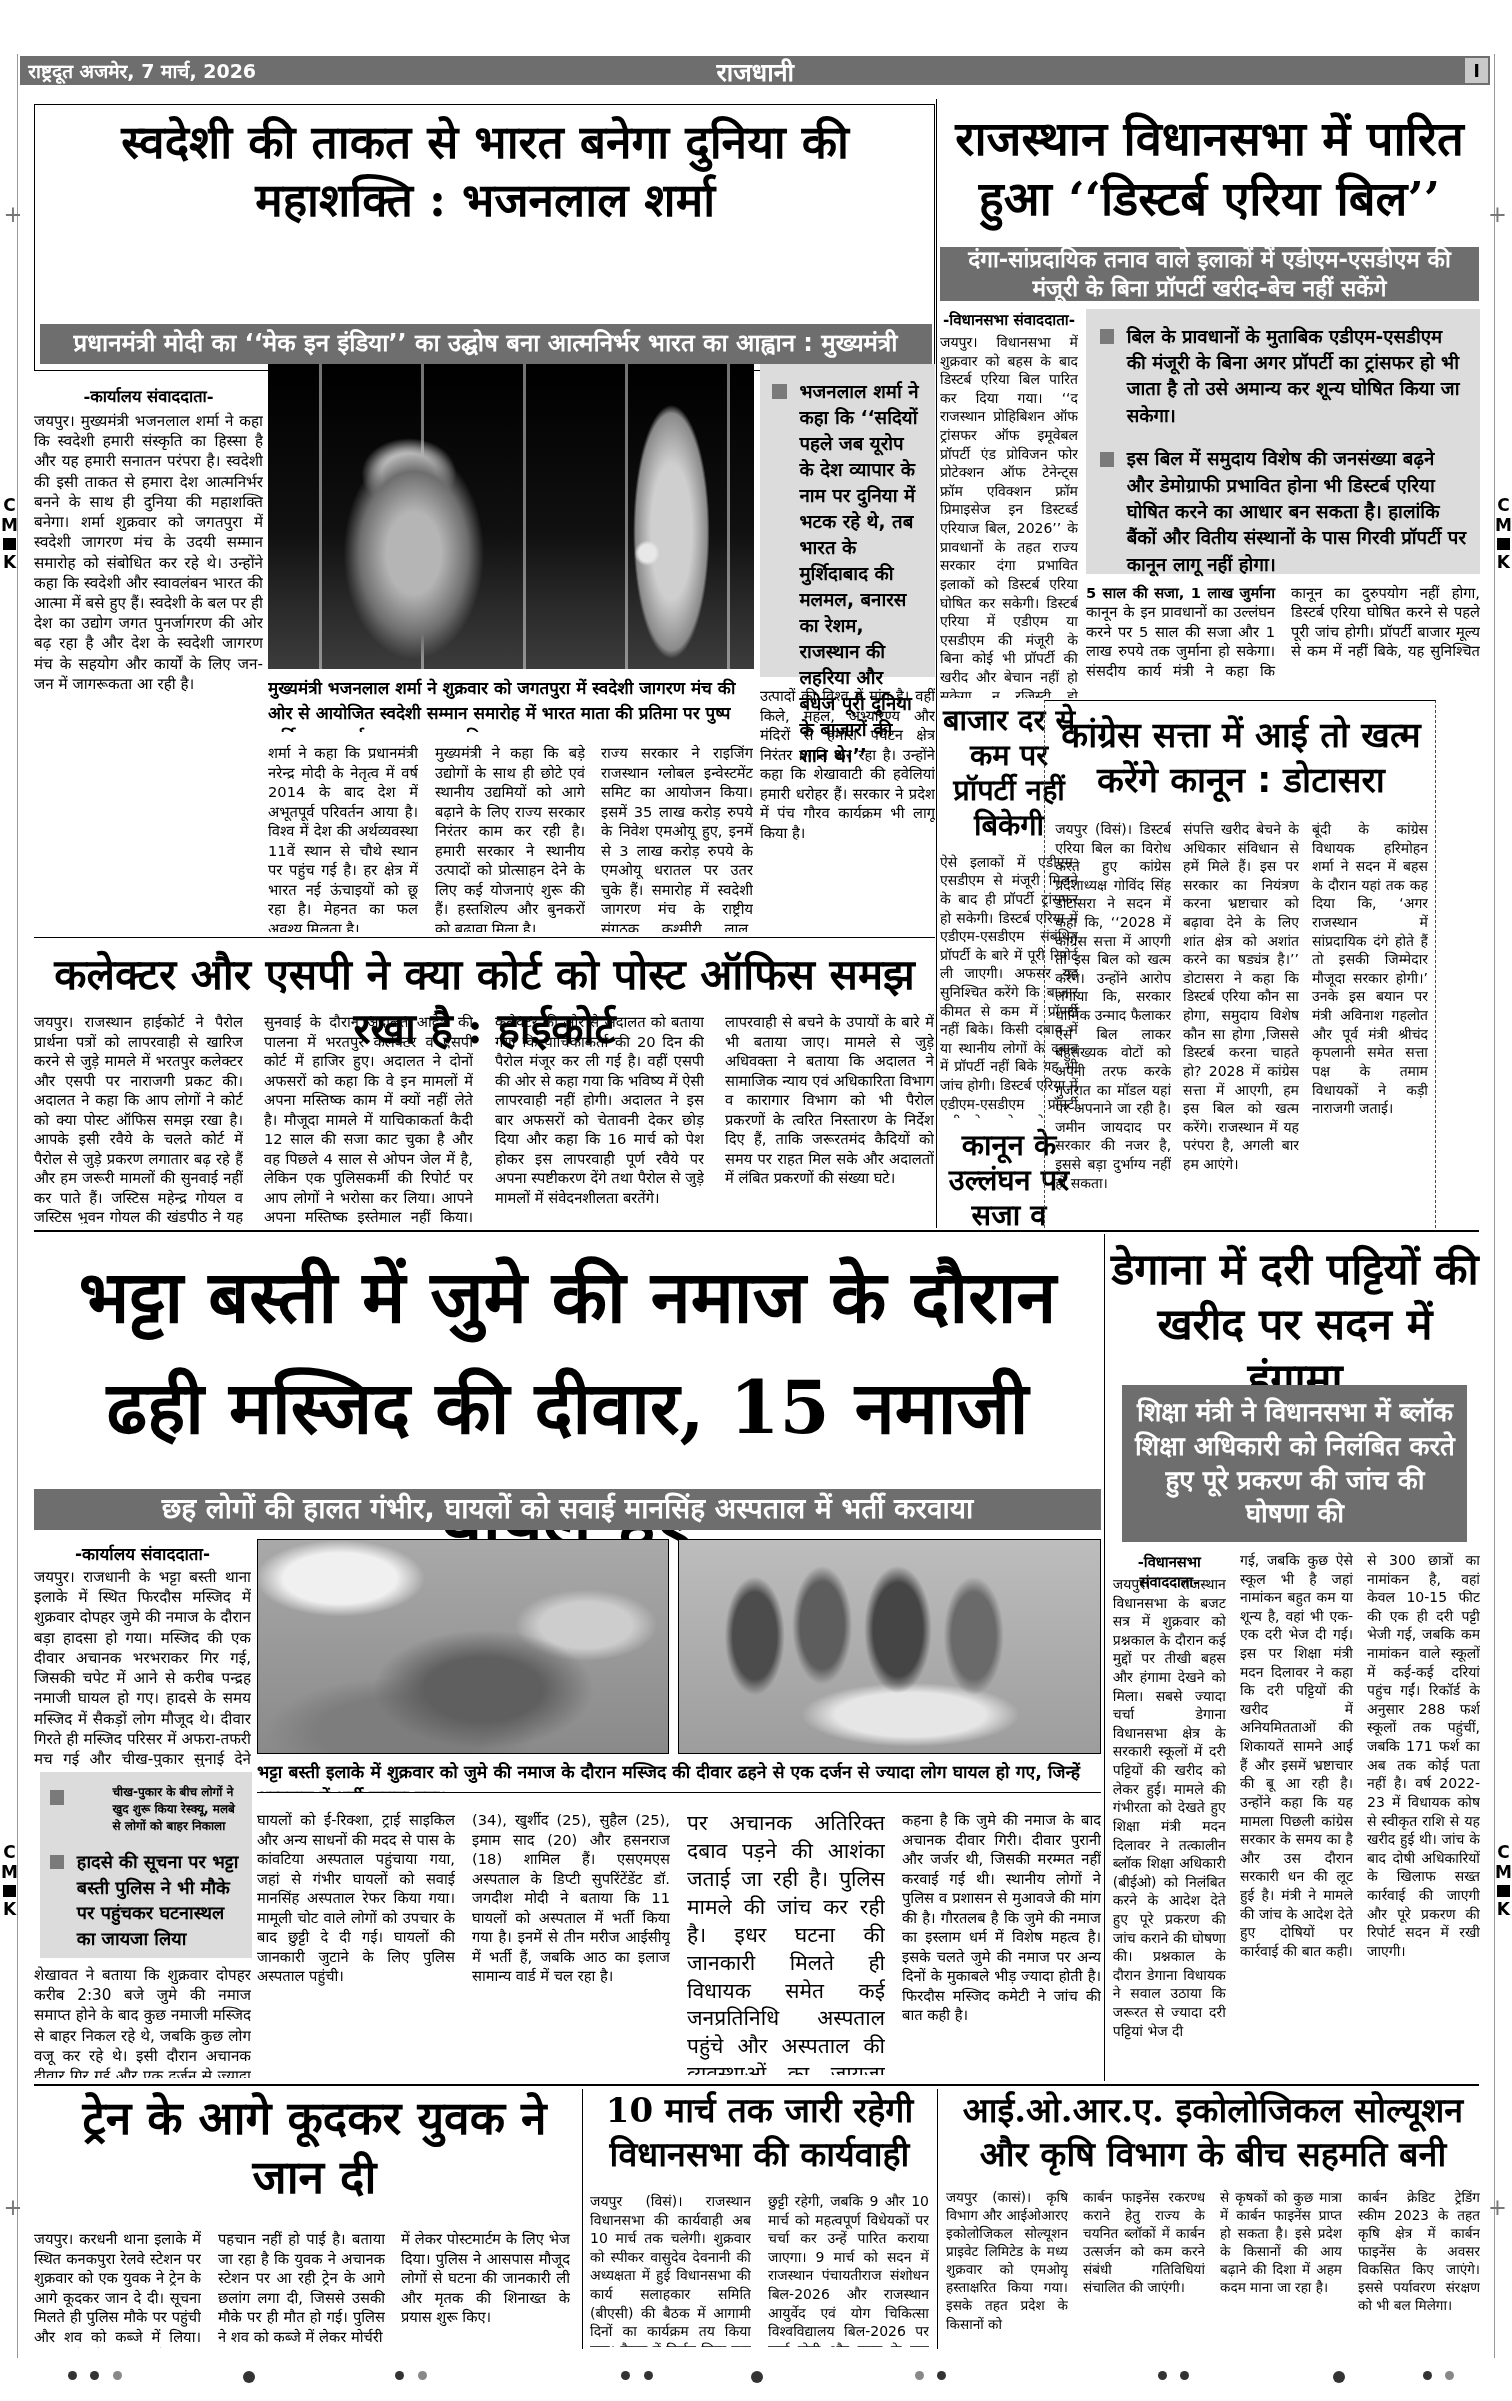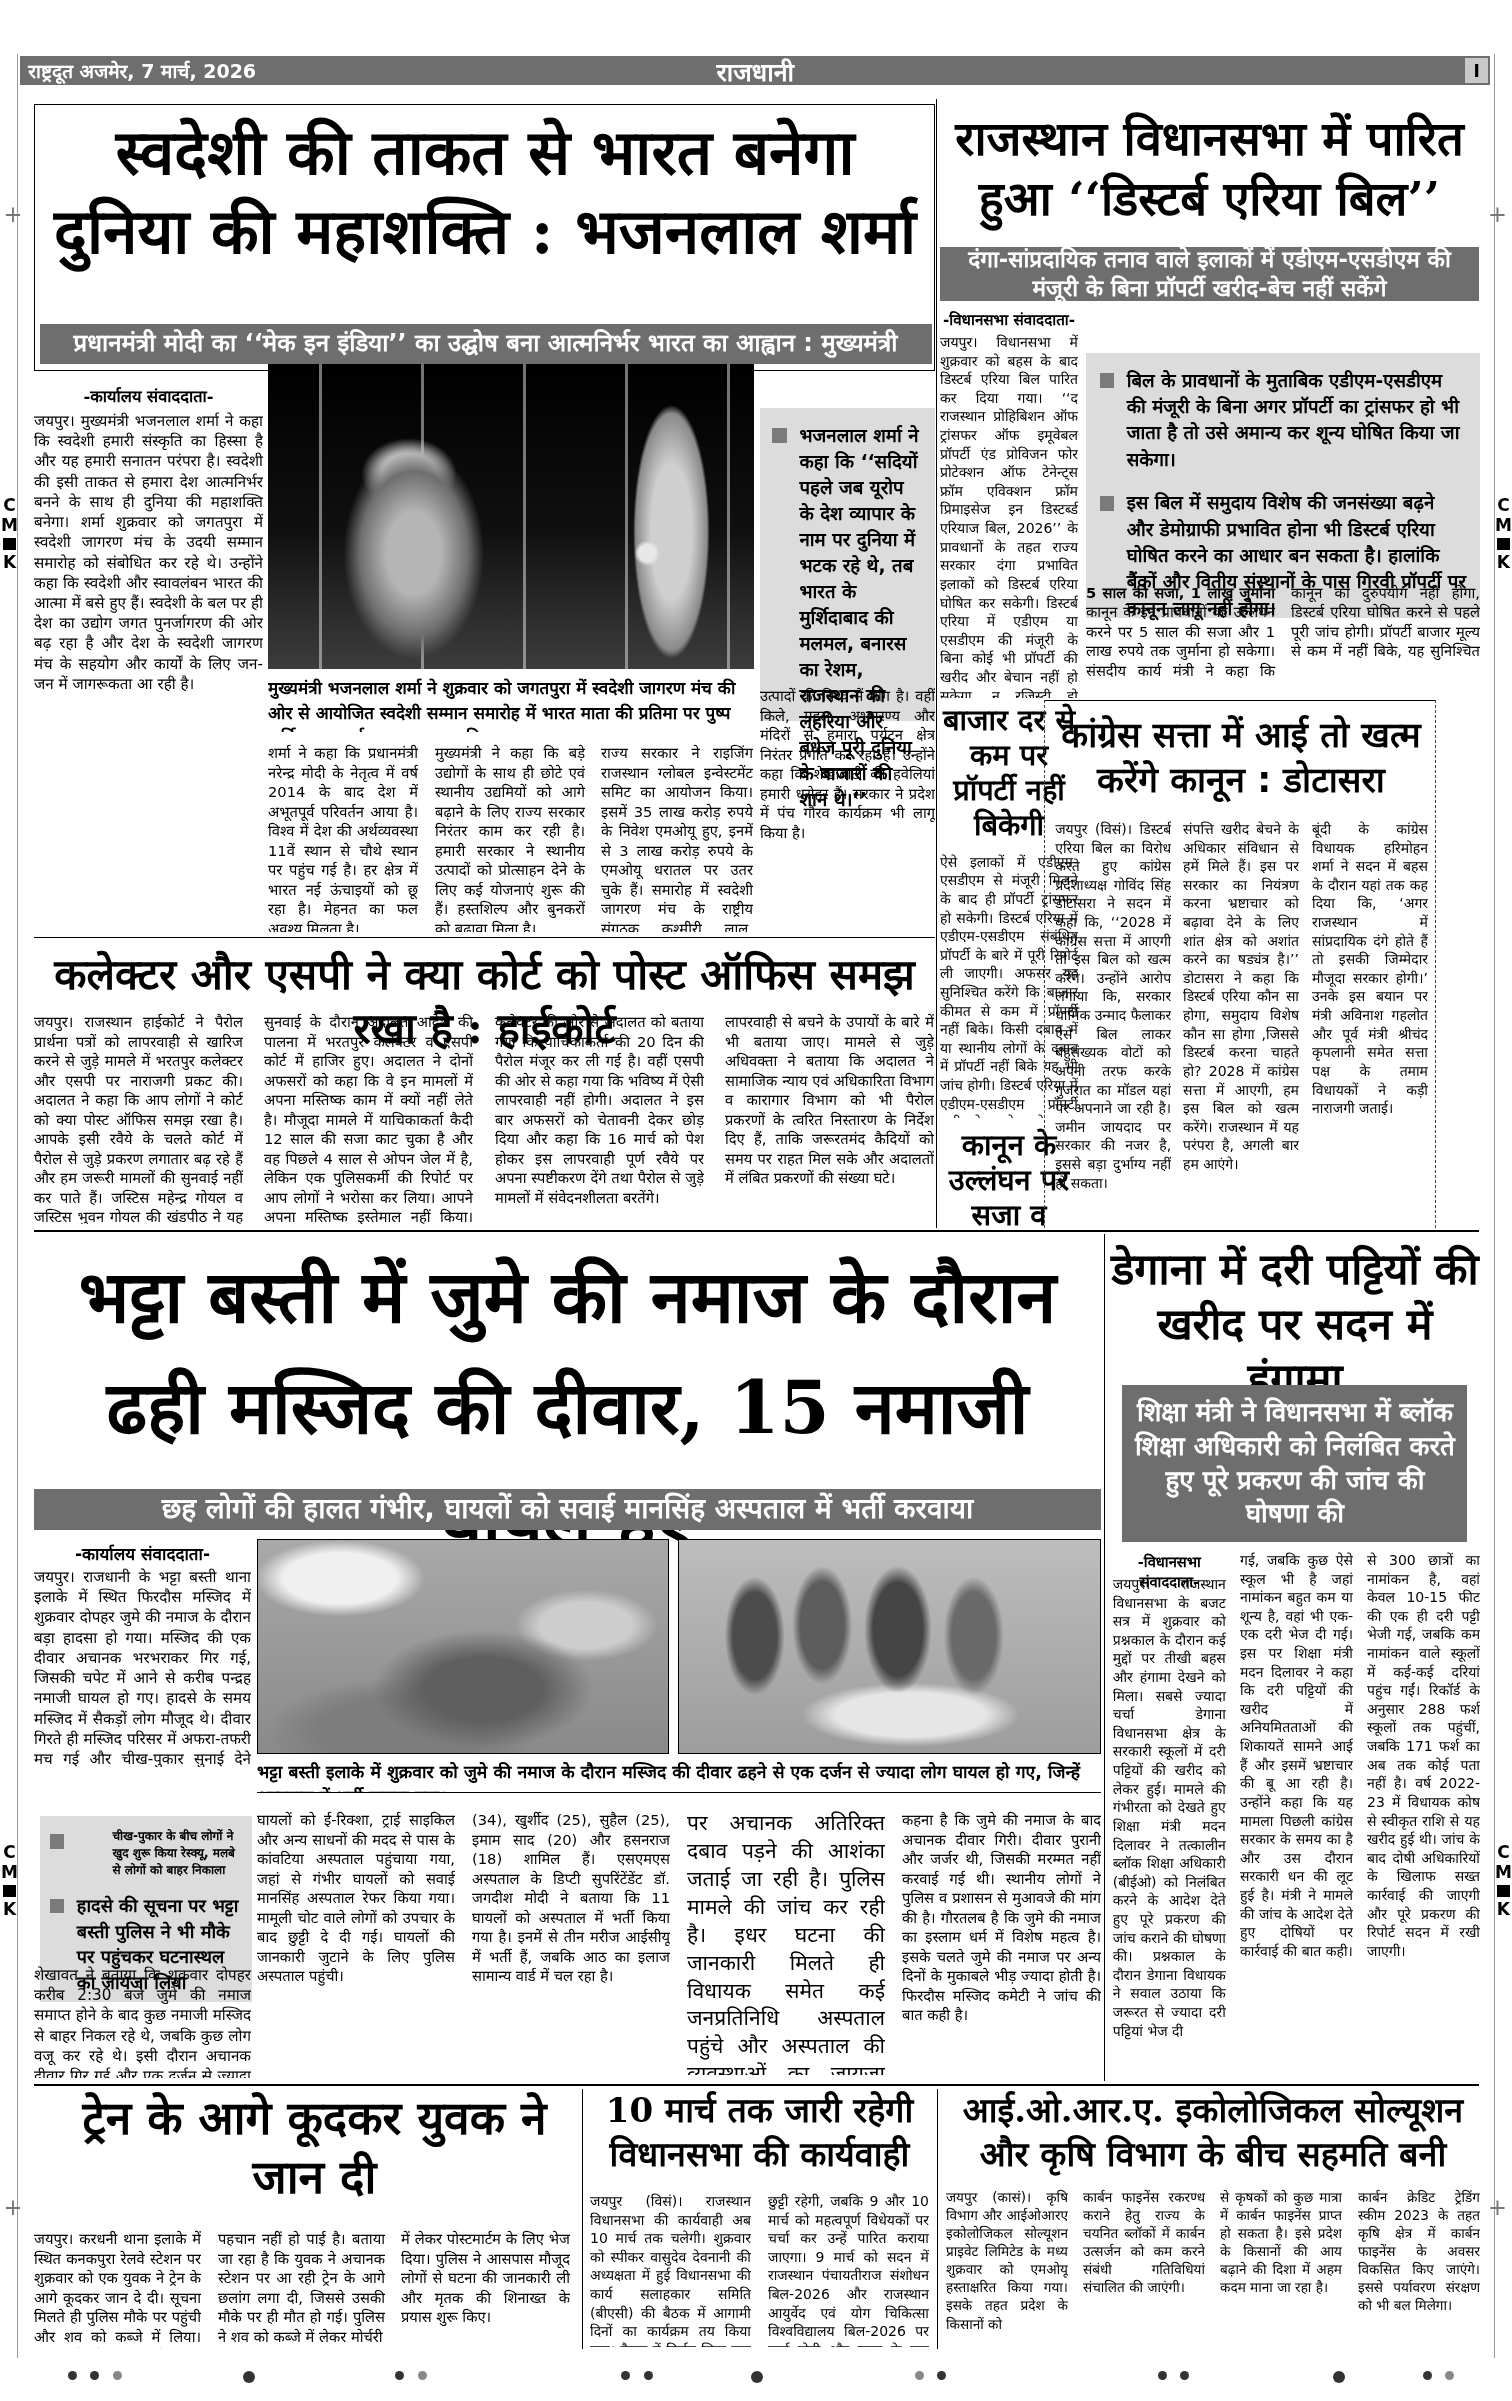--- a/index.html
+++ b/index.html
@@ -5,21 +5,21 @@
   html,body{margin:0;padding:0;background:#dddddd;}
   .page{position:relative;width:1512px;height:2401px;background:#ffffff;margin:0 auto;
         font-family:"DejaVu Sans",sans-serif;color:#000;overflow:hidden;}
   .abs{position:absolute;box-sizing:border-box;}
   .hl{font-family:"DejaVu Serif",serif;font-weight:700;text-align:center;line-height:1.28;}
   .kick{background:#6e6e6e;color:#fff;font-weight:700;text-align:center;
         display:flex;align-items:center;justify-content:center;line-height:1.3;}
   .bd{font-size:15.2px;line-height:1.33;text-align:justify;overflow:hidden;}
   .by{font-weight:700;text-align:center;font-size:16.4px;}
   .cap{font-weight:700;line-height:1.45;overflow:hidden;}
-  .gb{background:#dcdcdc;margin-top:44px;}
+  .gb{background:#dcdcdc;}
   .bu{display:flex;gap:12.4px;font-weight:700;line-height:1.42;text-align:left;}
   .sq{flex:none;background:#7a7a7a;width:14.7px;height:14.7px;margin-top:5.6px;}
   .subh{font-family:"DejaVu Serif",serif;font-weight:700;line-height:1.2;text-align:center;}
   .rule{background:#000;}
   .thinrule{background:#999;}
   .dot{position:absolute;border-radius:50%;background:#333;}
   .cmk{display:flex;flex-direction:column;align-items:center;gap:3.4px;font-weight:700;font-size:17px;line-height:1;}
   .cmk .blk{width:12.4px;height:12.4px;background:#000;}
   .crop{color:#777;font-size:22.6px;line-height:1;}
   .masthead{background:#6e6e6e;color:#fff;display:flex;align-items:center;}
@@ -84,21 +84,21 @@
   </div>
 
   <div class="abs masthead" style="left:20.3px;top:56px;width:1470px;height:29px;">
     <div style="font-size:19px;font-weight:700;padding-left:8px;">राष्ट्रदूत अजमेर, 7 मार्च, 2026</div>
     <div style="position:absolute;left:0;right:0;text-align:center;font-size:25px;font-weight:700;">राजधानी</div>
     <div class="pagemark" style="position:absolute;right:2.3px;top:2.3px;width:22.6px;height:25px;font-size:17px;">I</div>
   </div>
 
   <div class="abs" style="left:34px;top:99px;width:901px;height:836px;">
     <div class="abs" style="left:0;top:4.5px;width:901px;height:267px;border:1.7px solid #000;">
-      <div class="abs hl" style="left:5.6px;top:8px;width:889px;height:207px;font-size:62px;">स्वदेशी की ताकत से भारत बनेगा दुनिया की महाशक्ति : भजनलाल शर्मा</div>
+      <div class="abs hl" style="left:5.6px;top:8px;width:889px;height:207px;font-size:46px;">स्वदेशी की ताकत से भारत बनेगा दुनिया की महाशक्ति : भजनलाल शर्मा</div>
       <div class="abs kick" style="left:4.5px;top:219px;width:892px;height:40px;font-size:24px;">प्रधानमंत्री मोदी का ‘‘मेक इन इंडिया’’ का उद्घोष बना आत्मनिर्भर भारत का आह्वान : मुख्यमंत्री</div>
     </div>
     <div class="abs by" style="left:0;top:285px;width:229px;height:22.6px;">-कार्यालय संवाददाता-</div>
     <div class="abs bd" style="left:0;top:312px;width:229px;height:521px;">जयपुर। मुख्यमंत्री भजनलाल शर्मा ने कहा कि स्वदेशी हमारी संस्कृति का हिस्सा है और यह हमारी सनातन परंपरा है। स्वदेशी की इसी ताकत से हमारा देश आत्मनिर्भर बनने के साथ ही दुनिया की महाशक्ति बनेगा। शर्मा शुक्रवार को जगतपुरा में स्वदेशी जागरण मंच के उदयी सम्मान समारोह को संबोधित कर रहे थे। उन्होंने कहा कि स्वदेशी और स्वावलंबन भारत की आत्मा में बसे हुए हैं। स्वदेशी के बल पर ही देश का उद्योग जगत पुनर्जागरण की ओर बढ़ रहा है और देश के स्वदेशी जागरण मंच के सहयोग और कार्यों के लिए जन-जन में जागरूकता आ रही है।</div>
     <div class="abs photo photo-main" style="left:234px;top:265px;width:486px;height:305px;"></div>
     <div class="abs gb" style="left:726px;top:265px;width:175px;height:313px;padding:14.7px 12.4px;">
       <div class="bu" style="font-size:18.6px;">
         <span class="sq"></span>
         <span style="line-height:1.4;">भजनलाल शर्मा ने कहा कि ‘‘सदियों पहले जब यूरोप के देश व्यापार के नाम पर दुनिया में भटक रहे थे, तब भारत के मुर्शिदाबाद की मलमल, बनारस का रेशम, राजस्थान की लहरिया और बंधेज पूरी दुनिया के बाजारों की शान थे।’’</span>
       </div>

